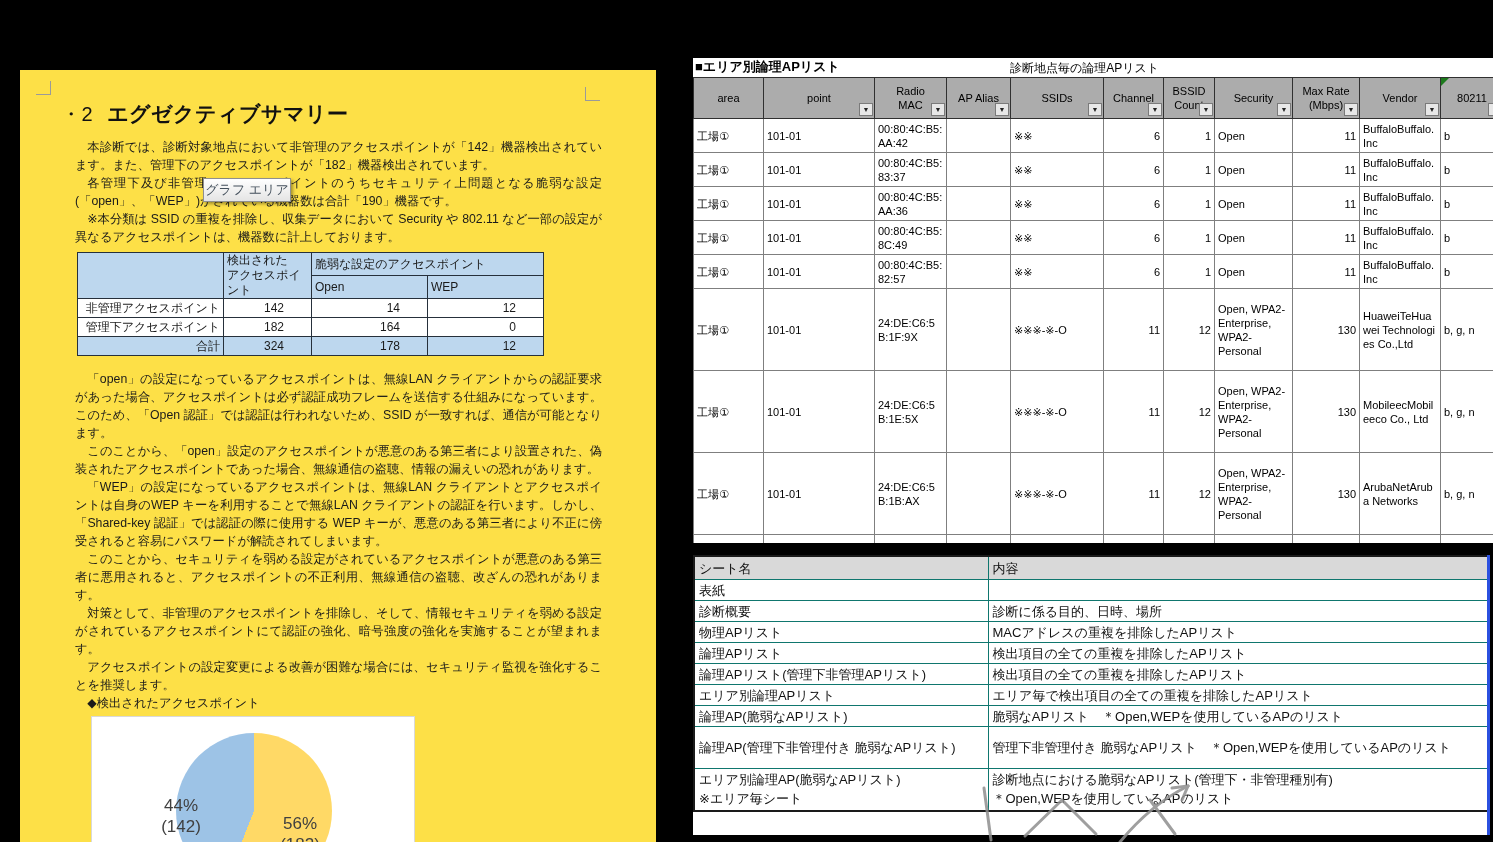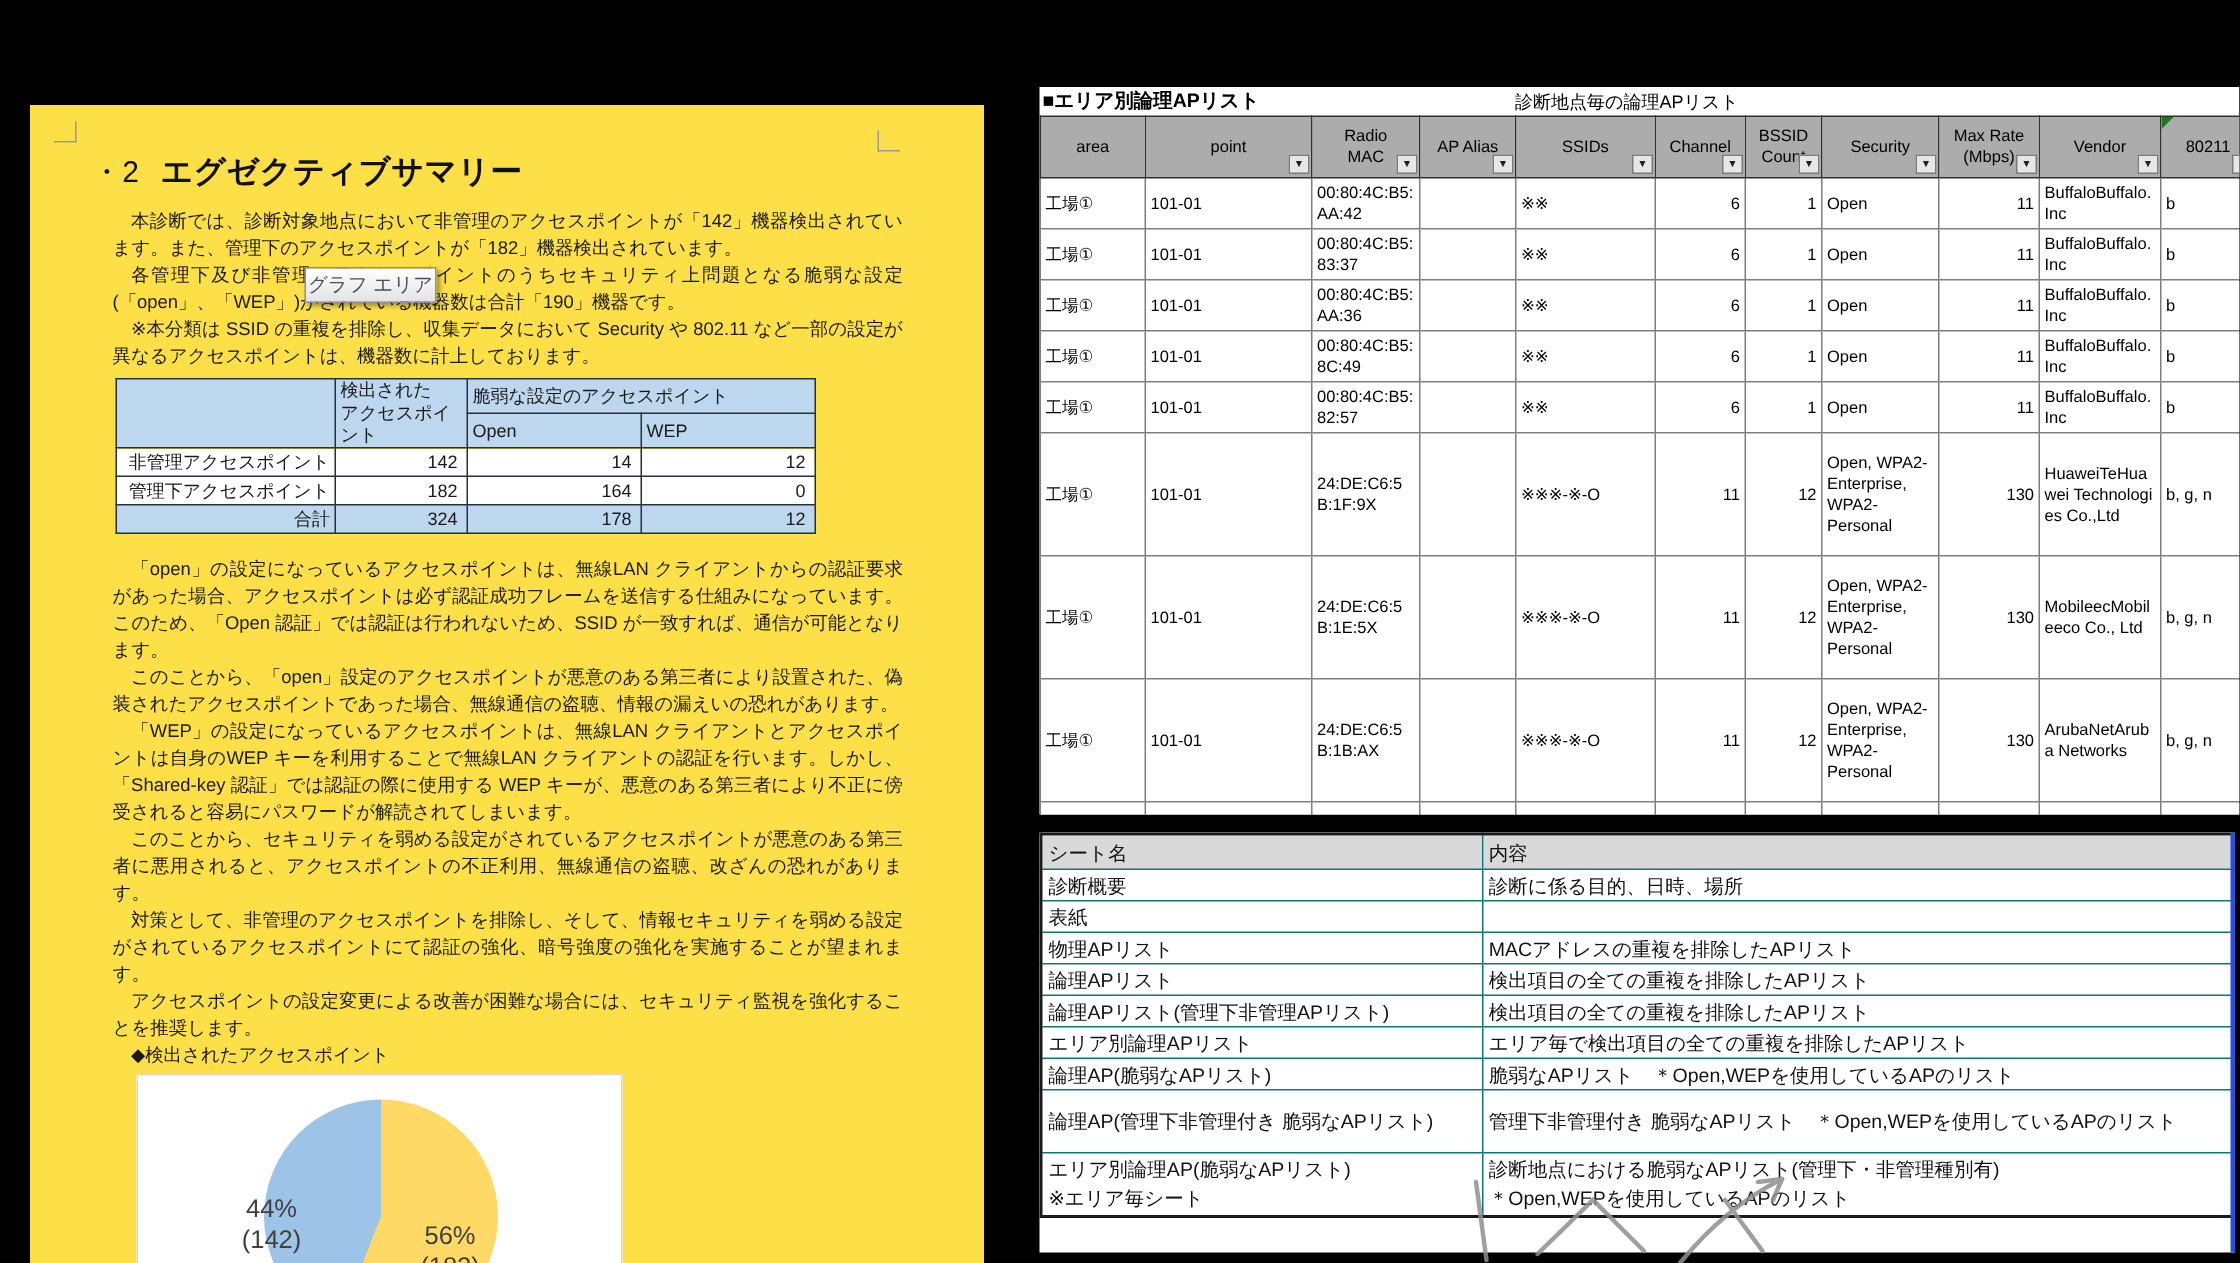--- a/index.html
+++ b/index.html
@@ -16,21 +16,21 @@
   .doc-title{font-size:21px;font-weight:700;margin:0 0 10px -14px;letter-spacing:.5px;color:#111}
   .doc-title .tnum{font-weight:400;margin-right:14px;font-size:20px}
   .doc-content p{margin:0;font-size:12.3px;line-height:18px;text-align:justify;text-indent:1em}
   p.hd{margin-top:0}
   
   table.dt{border-collapse:collapse;margin:6px 0 14px 2px;table-layout:fixed}
   .dt th,.dt td{border:1px solid #26303b;font-size:12px;padding:0 3px;overflow:hidden;white-space:nowrap}
   .dt th{background:#BDD7EE;font-weight:400;text-align:left;height:16px;line-height:14px}
   .dt td{height:18px;background:#fff}
   .dt td.rlabel{text-align:right}
-  .dt td.num{text-align:right;padding-right:6px}
+  .dt td.num{text-align:right;padding-right:27px}
   .dt tr.total td{background:#BDD7EE}
   
   .tooltip{position:absolute;left:183px;top:108px;width:86px;height:22px;
            background:linear-gradient(#ffffff,#e4e4e4);border:1px solid #8f8f8f;
            box-shadow:2px 2px 3px rgba(0,0,0,.35);font-size:13px;color:#44505c;
            text-align:center;line-height:22px;z-index:4}
   
   .chart-box{position:relative;width:322px;height:198px;border:1px solid #d9d9d9;
              margin:4px 0 0 16px;background:#fff}
   .pie{position:absolute;left:84px;top:16px;width:156px;height:156px;border-radius:50%}
@@ -307,26 +307,26 @@
     <colgroup>
         <col style="width:294px">
         <col style="width:501px">
       </colgroup>
     <tbody>
         <tr>
       <th>シート名</th>
       <th>内容</th>
     </tr>
     <tr class="h1">
+          <td class="pre">表紙</td>
+          <td class="pre"></td>
+        </tr>
+    <tr class="h1">
           <td class="pre">診断概要</td>
           <td class="pre">診断に係る目的、日時、場所</td>
-        </tr>
-    <tr class="h1">
-          <td class="pre">表紙</td>
-          <td class="pre"></td>
         </tr>
     <tr class="h1">
           <td class="pre">物理APリスト</td>
           <td class="pre">MACアドレスの重複を排除したAPリスト</td>
         </tr>
     <tr class="h1">
           <td class="pre">論理APリスト</td>
           <td class="pre">検出項目の全ての重複を排除したAPリスト</td>
         </tr>
     <tr class="h1">

